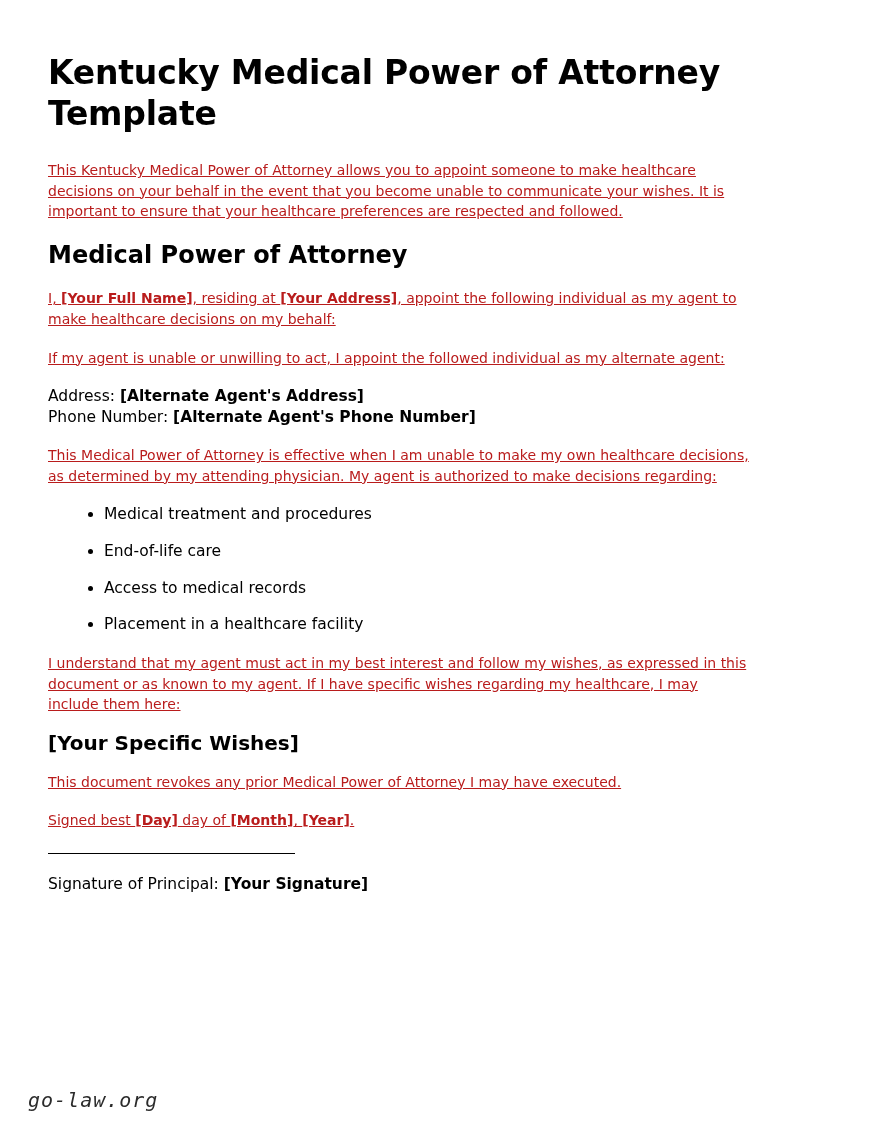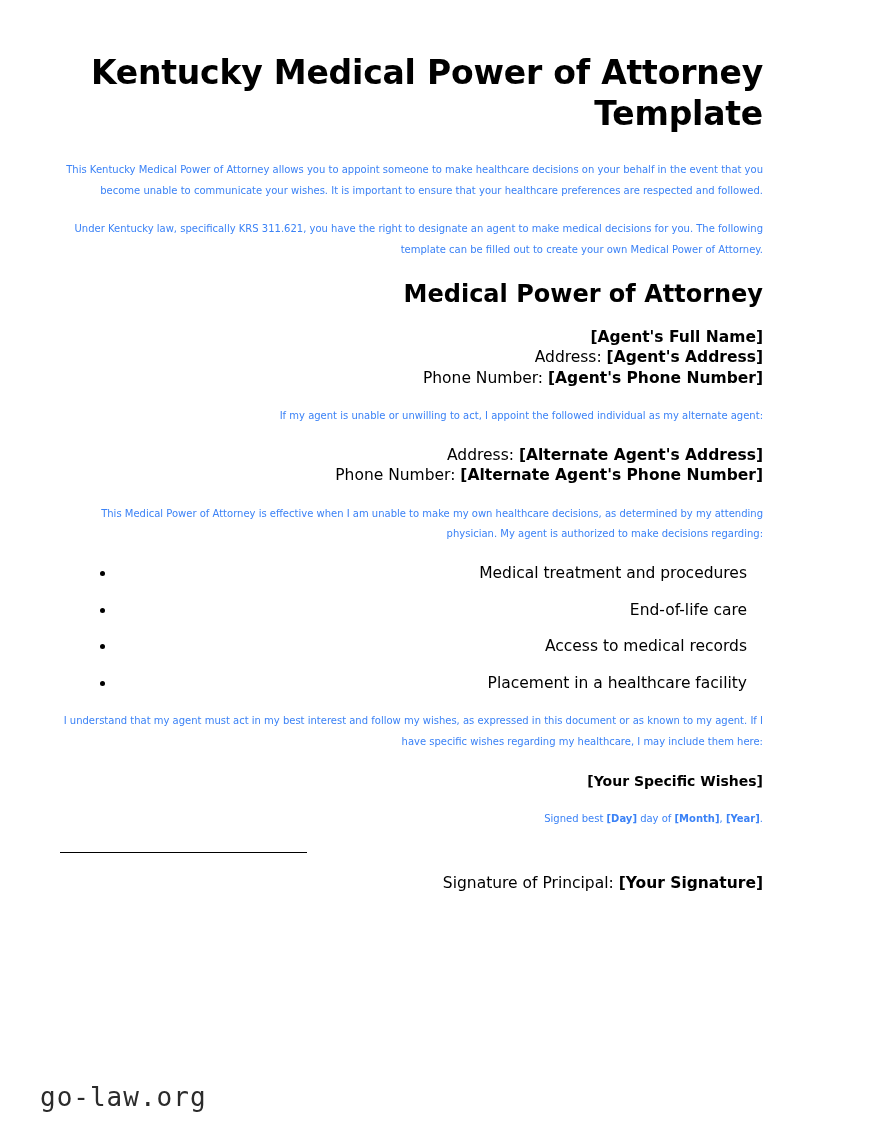--- a/index.html
+++ b/index.html
@@ -10,45 +10,45 @@
   body {
     width: 869px;
     height: 1124px;
     font-family: "DejaVu Sans", sans-serif;
     color: #000000;
     position: relative;
     overflow: hidden;
   }
   .page {
     position: absolute;
-    left: 12px; top: 0;
+    left: 0; top: 0;
     width: 805px;
     height: 1124px;
     box-sizing: border-box;
     padding: 52px 54px 0 48px;
-    text-align: right;
   }
   h1.doc-title {
     font-size: 33px;
     line-height: 41px;
     font-weight: bold;
     margin: 0 0 26px 0;
     letter-spacing: -0.2px;
   }
   h2.section-title {
     font-size: 24px;
     line-height: 30px;
     font-weight: bold;
     margin: 10px 0 18px 0;
   }
   p.body-text {
-    font-size: 10px;
+    font-size: 14px;
     line-height: 20.7px;
     margin: 0 0 18px 0;
-    color: #3b82f6;
+    color: #b91c1c;
+    text-decoration: underline;
   }
   .block {
     font-size: 15.5px;
     line-height: 20.4px;
     margin: 0 0 18px 0;
   }
   .block .line {
     display: block;
   }
   b, strong, .ph {
@@ -59,21 +59,21 @@
     padding-left: 40px;
     list-style: disc;
   }
   ul.feature-list li {
     font-size: 15.5px;
     line-height: 20.6px;
     margin: 16px;
     padding: 0;
   }
   .wishes-heading {
-    font-size: 14px;
+    font-size: 20px;
     line-height: 20.6px;
     font-weight: bold;
     margin: 0 0 18px 0;
   }
   .sig-wrap {
     margin-top: 22px;
   }
   .sig-line {
     width: 247px;
     border-top: 1.6px solid #000;
@@ -83,45 +83,41 @@
   .sig-text {
     font-size: 15.5px;
     line-height: 20.6px;
     margin-top: 20px;
   }
   .watermark {
     position: absolute;
     left: 28px;
     bottom: 12px;
     font-family: "DejaVu Sans Mono", monospace;
-    font-size: 26px;
+    font-size: 20px;
     letter-spacing: 1px;
     color: #2b2b2b;
     font-weight: 500;
+    font-style: italic;
   }
 </style>
 </head>
 <body>
 
 <div class="page">
 
   <h1 class="doc-title">Kentucky Medical Power of Attorney Template</h1>
 
   <p class="body-text">This Kentucky Medical Power of Attorney allows you to appoint someone to make healthcare decisions on your behalf in the event that you become unable to communicate your wishes. It is important to ensure that your healthcare preferences are respected and followed.</p>
 
-  <p class="body-text">Under Kentucky law, specifically KRS 311.621, you have the right to designate an agent to make medical decisions for you. The following template can be filled out to create your own Medical Power of Attorney.</p>
 
   <h2 class="section-title">Medical Power of Attorney</h2>
 
+  <p class="body-text"><span>I, </span><span class="ph">[Your Full Name]</span><span>, residing at </span><span class="ph">[Your Address]</span><span>, appoint the following individual as my agent to make healthcare decisions on my behalf:</span></p>
 
-  <div class="block">
-    <span class="line ph">[Agent's Full Name]</span>
-    <span class="line"><span>Address: </span><span class="ph">[Agent's Address]</span></span>
-    <span class="line"><span>Phone Number: </span><span class="ph">[Agent's Phone Number]</span></span>
-  </div>
 
   <p class="body-text">If my agent is unable or unwilling to act, I appoint the followed individual as my alternate agent:</p>
 
   <div class="block">
     <span class="line"><span>Address: </span><span class="ph">[Alternate Agent's Address]</span></span>
     <span class="line"><span>Phone Number: </span><span class="ph">[Alternate Agent's Phone Number]</span></span>
   </div>
 
   <p class="body-text">This Medical Power of Attorney is effective when I am unable to make my own healthcare decisions, as determined by my attending physician. My agent is authorized to make decisions regarding:</p>
 
@@ -129,20 +125,21 @@
     <li>Medical treatment and procedures</li>
     <li>End-of-life care</li>
     <li>Access to medical records</li>
     <li>Placement in a healthcare facility</li>
   </ul>
 
   <p class="body-text">I understand that my agent must act in my best interest and follow my wishes, as expressed in this document or as known to my agent. If I have specific wishes regarding my healthcare, I may include them here:</p>
 
   <div class="wishes-heading">[Your Specific Wishes]</div>
 
+  <p class="body-text">This document revokes any prior Medical Power of Attorney I may have executed.</p>
 
   <p class="body-text"><span>Signed best </span><span class="ph">[Day]</span><span> day of </span><span class="ph">[Month]</span><span>, </span><span class="ph">[Year]</span><span>.</span></p>
 
   <div class="sig-wrap">
     <div class="sig-line"></div>
     <div class="sig-text"><span>Signature of Principal: </span><span class="ph">[Your Signature]</span></div>
   </div>
 
   <div class="watermark">go-law.org</div>
 

